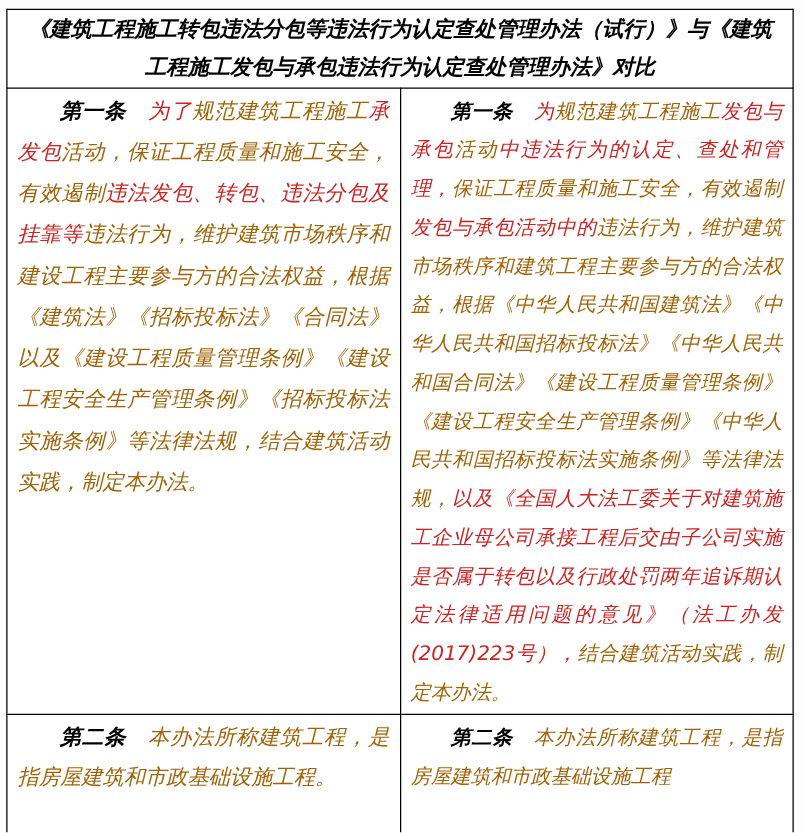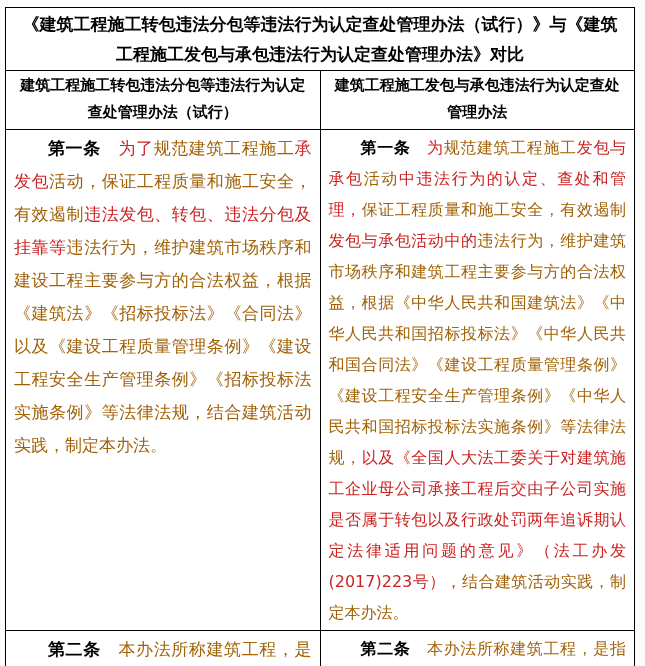--- a/index.html
+++ b/index.html
@@ -7,20 +7,21 @@
     padding: 0;
     background: #fdfdfd;
     font-family: "DejaVu Sans", "Liberation Sans", sans-serif;
   }
   .page {
     position: relative;
     width: 645px;
     height: 666px;
     background: #fdfdfd;
     overflow: hidden;
+    font-style: italic;
   }
   table.cmp {
     position: absolute;
     left: 5px;
     top: 7px;
     width: 630px;
     border-collapse: collapse;
     table-layout: fixed;
     background: #ffffff;
   }
@@ -67,24 +68,20 @@
 </style>
 </head>
 <body>
 
 <div class="page">
   <table class="cmp">
     <tbody>
         <tr class="row-title">
       <td class="title-cell" colspan="2">《建筑工程施工转包违法分包等违法行为认定查处管理办法（试行）》与《建筑工程施工发包与承包违法行为认定查处管理办法》对比</td>
     </tr>
-    <tr class="row-headers">
-      <td class="hdr-cell col-left">建筑工程施工转包违法分包等违法行为认定查处管理办法（试行）</td>
-      <td class="hdr-cell col-right">建筑工程施工发包与承包违法行为认定查处管理办法</td>
-    </tr>
     <tr class="row-article1">
       <td class="body-cell col-left">
         <p class="para"><span class="run-b">第一条</span><span class="run-k">　</span><span class="run-r">为了</span><span class="run-k">规范建筑工程施工</span><span class="run-r">承发包</span><span class="run-k">活动，保证工程质量和施工安全，有效遏制</span><span class="run-r">违法发包、转包、违法分包及挂靠等</span><span class="run-k">违法行为，维护建筑市场秩序和建设工程主要参与方的合法权益，根据《建筑法》《招标投标法》《合同法》以及《建设工程质量管理条例》《建设工程安全生产管理条例》《招标投标法实施条例》等法律法规，结合建筑活动实践，制定本办法。</span></p>
       </td>
       <td class="body-cell col-right">
         <p class="para"><span class="run-b">第一条</span><span class="run-k">　</span><span class="run-r">为</span><span class="run-k">规范建筑工程施工</span><span class="run-r">发包与承包</span><span class="run-k">活动</span><span class="run-r">中违法行为的认定、查处和管理，</span><span class="run-k">保证工程质量和施工安全，有效遏制</span><span class="run-r">发包与承包活动中的</span><span class="run-k">违法行为，维护建筑市场秩序和建筑工程主要参与方的合法权益，根据《中华人民共和国建筑法》《中华人民共和国招标投标法》《中华人民共和国合同法》《建设工程质量管理条例》《建设工程安全生产管理条例》《中华人民共和国招标投标法实施条例》等法律法规，</span><span class="run-r">以及《全国人大法工委关于对建筑施工企业母公司承接工程后交由子公司实施是否属于转包以及行政处罚两年追诉期认定法律适用问题的意见》（法工办发(2017)223号），</span><span class="run-k">结合建筑活动实践，制定本办法。</span></p>
       </td>
     </tr>
     <tr class="row-article2">
       <td class="body-cell col-left">

